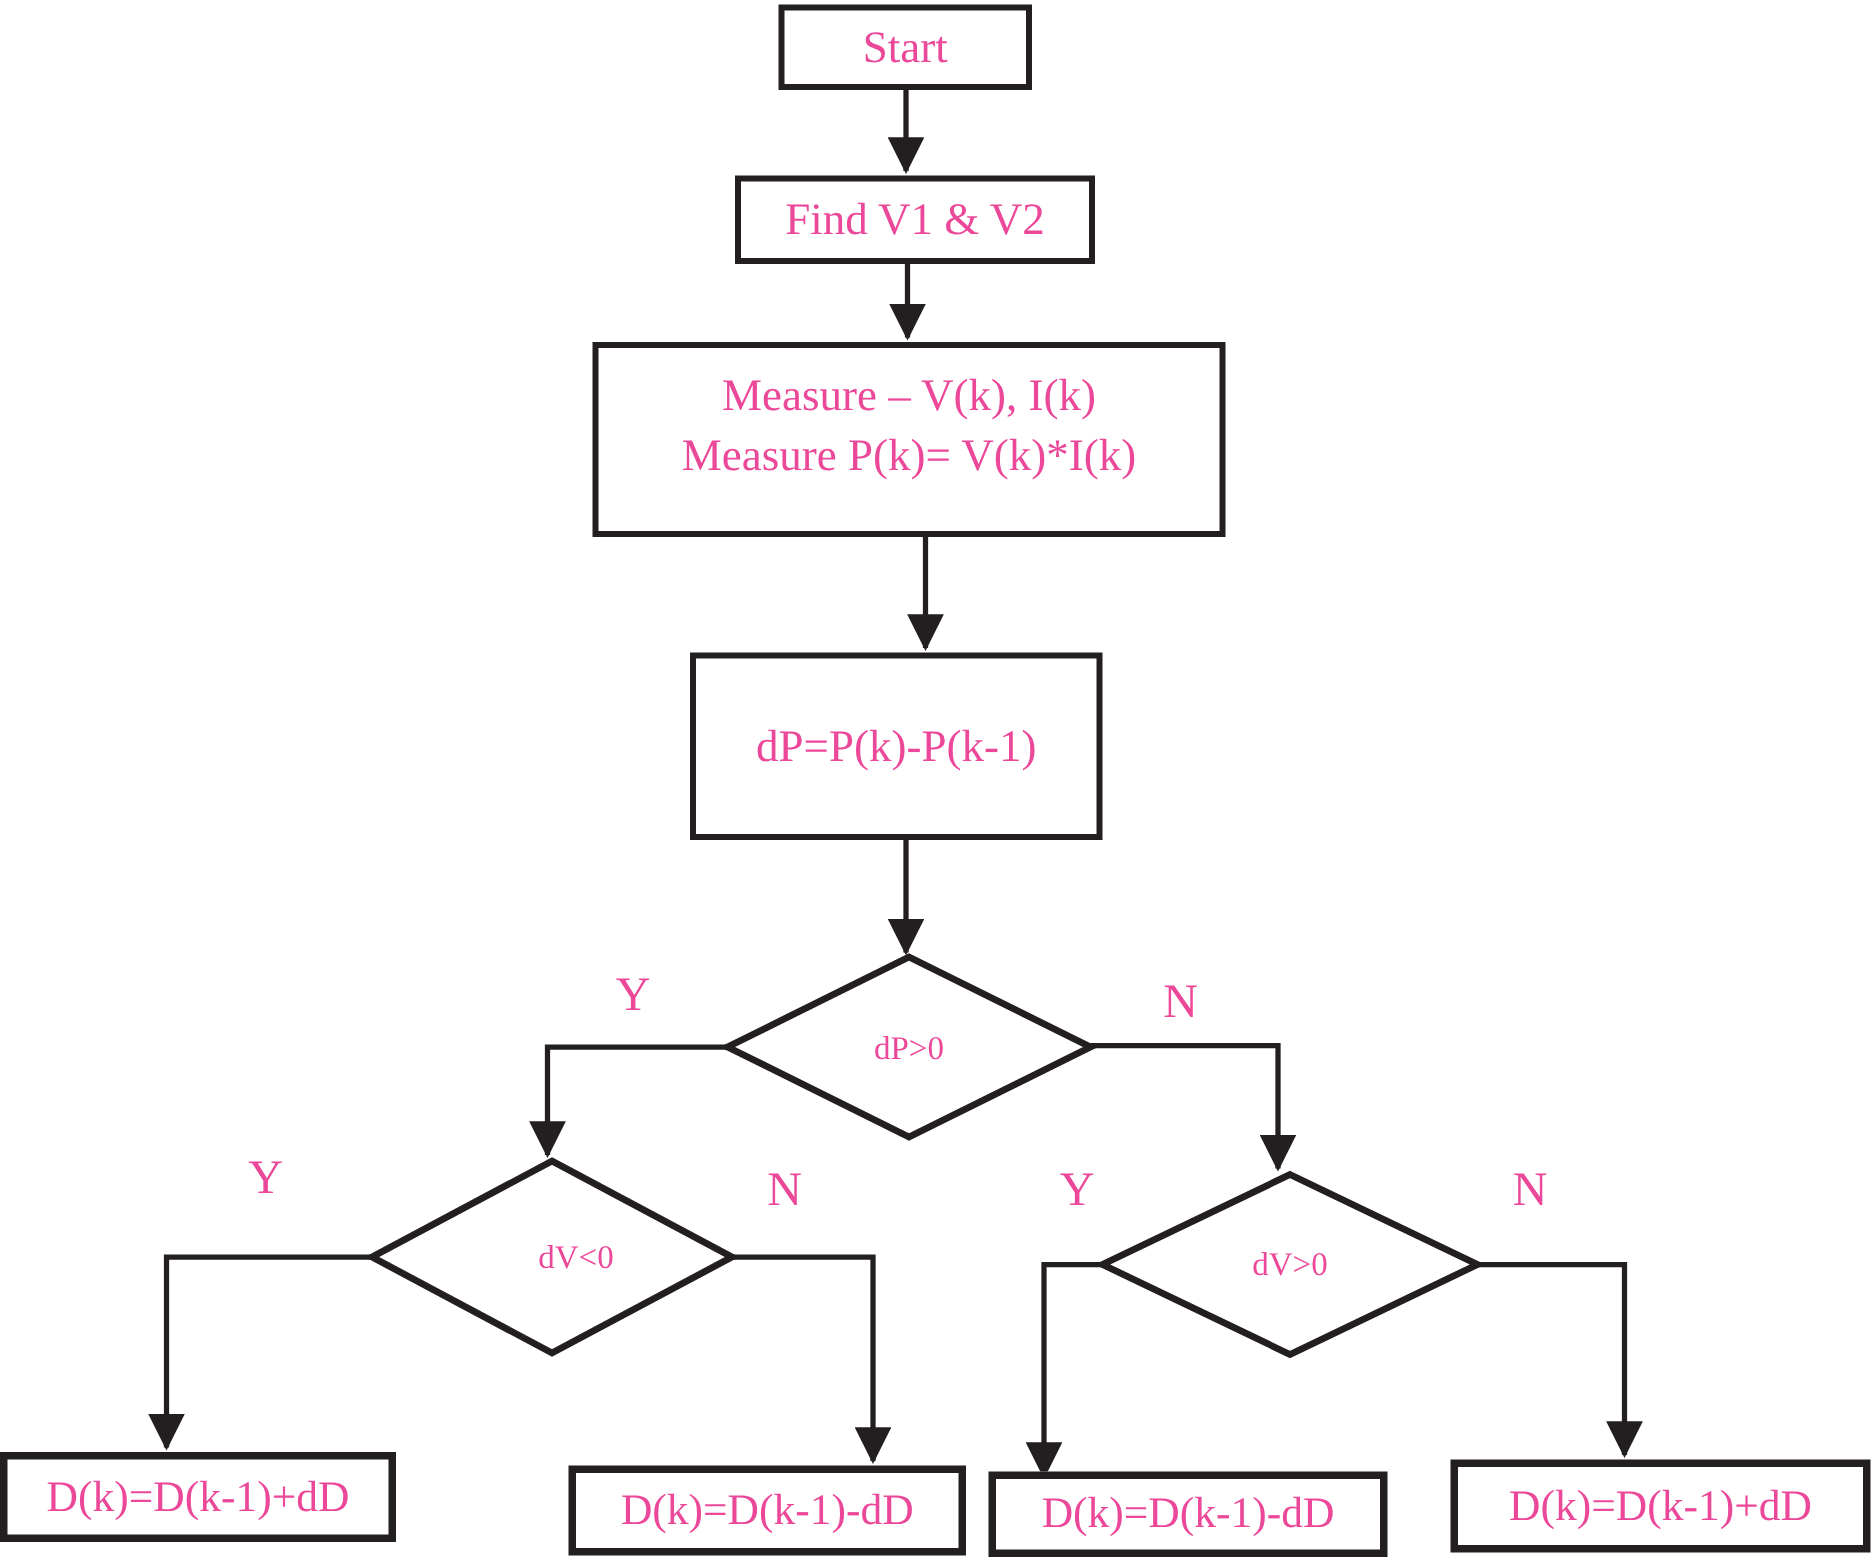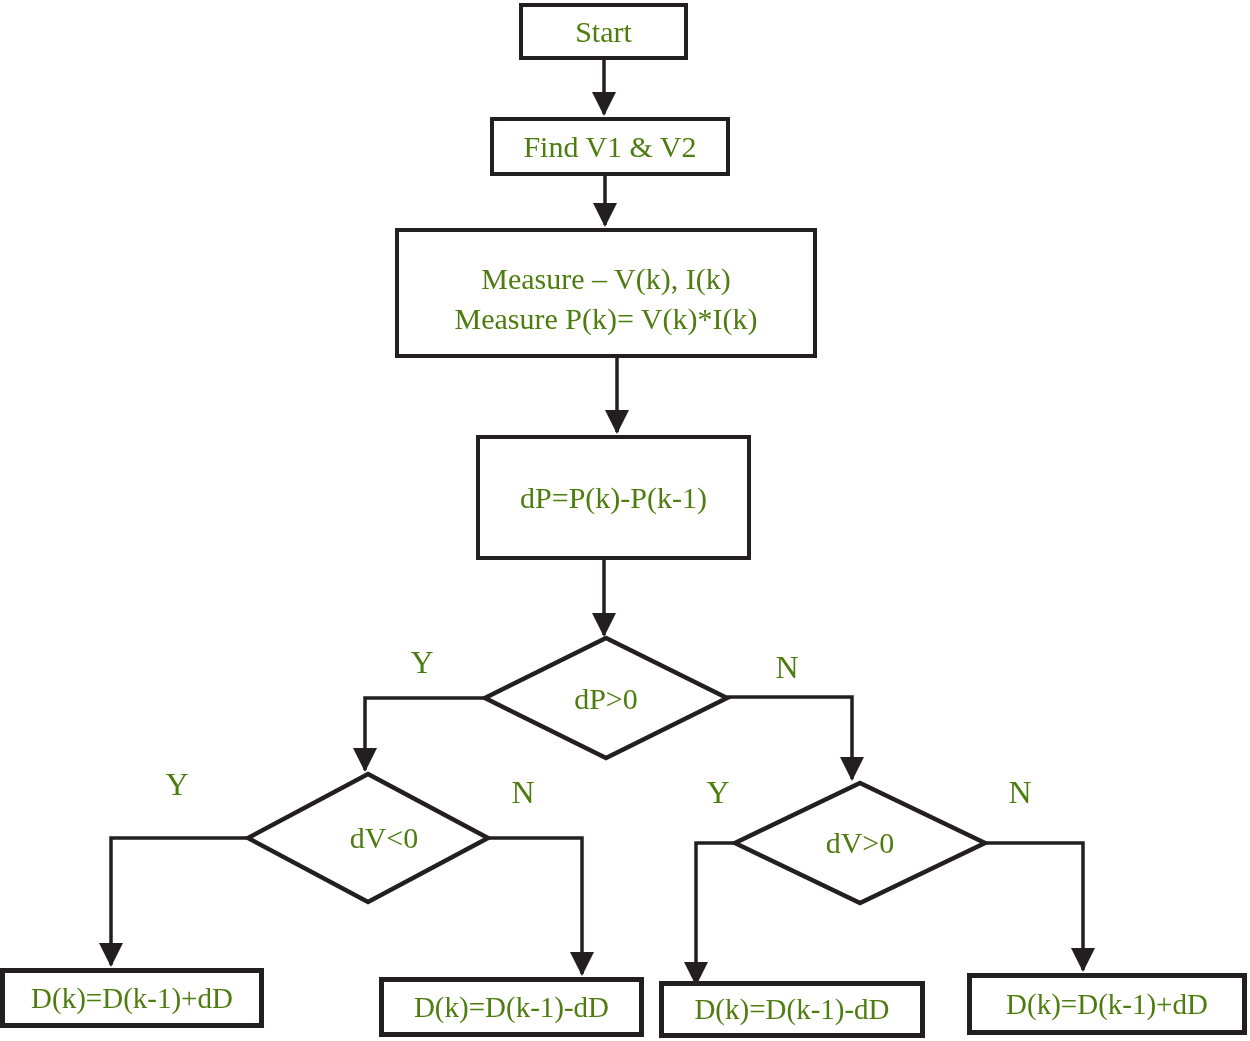--- a/index.html
+++ b/index.html
@@ -6,21 +6,21 @@
     margin: 0;
     padding: 0;
     background: #ffffff;
   }
   .stage {
     position: relative;
     width: 1250px;
     height: 1041px;
     background: #ffffff;
     font-family: "Liberation Serif", serif;
-    color: #4d7c0f;
+    color: #ec4899;
     overflow: hidden;
   }
   svg.wires {
     position: absolute;
     left: 0;
     top: 0;
     z-index: 1;
   }
   .node {
     position: absolute;
@@ -35,35 +35,35 @@
     line-height: 1.25;
     z-index: 2;
   }
   .node.thick {
     border-width: 5px;
   }
   .node.two-line {
     flex-direction: column;
   }
   .node.top-aligned {
-    justify-content: center;
+    justify-content: flex-start;
     padding-top: 12px;
   }
   .node.two-line .line {
     display: block;
     line-height: 40px;
     white-space: nowrap;
   }
   .diamond-label {
     position: absolute;
     width: 200px;
     height: 40px;
     line-height: 40px;
     text-align: center;
-    font-size: 30px;
+    font-size: 22px;
     z-index: 3;
   }
   .branch-label {
     position: absolute;
     width: 44px;
     height: 42px;
     line-height: 42px;
     text-align: center;
     font-size: 32px;
     z-index: 3;
@@ -107,21 +107,21 @@
 
   <div class="node" style="left:490px; top:117px; width:240px; height:59px;">
     <span>Find V1 &amp; V2</span>
   </div>
 
   <div class="node two-line top-aligned" style="left:395px; top:228px; width:422px; height:130px;">
     <span class="line">Measure – V(k), I(k)</span>
     <span class="line">Measure P(k)= V(k)*I(k)</span>
   </div>
 
-  <div class="node two-line" style="left:476px; top:435px; width:275px; height:125px;">
+  <div class="node two-line" style="left:460px; top:435px; width:275px; height:125px;">
     <span class="line">dP=P(k)-P(k-1)</span>
   </div>
 
   <div class="diamond-label" style="left:506px; top:679px;">dP&gt;0</div>
   <div class="diamond-label" style="left:284px; top:818px;">dV&lt;0</div>
   <div class="diamond-label" style="left:760px; top:823px;">dV&gt;0</div>
 
   <div class="branch-label" style="left:400px; top:641px;">Y</div>
   <div class="branch-label" style="left:765px; top:646px;">N</div>
   <div class="branch-label" style="left:155px; top:763px;">Y</div>

